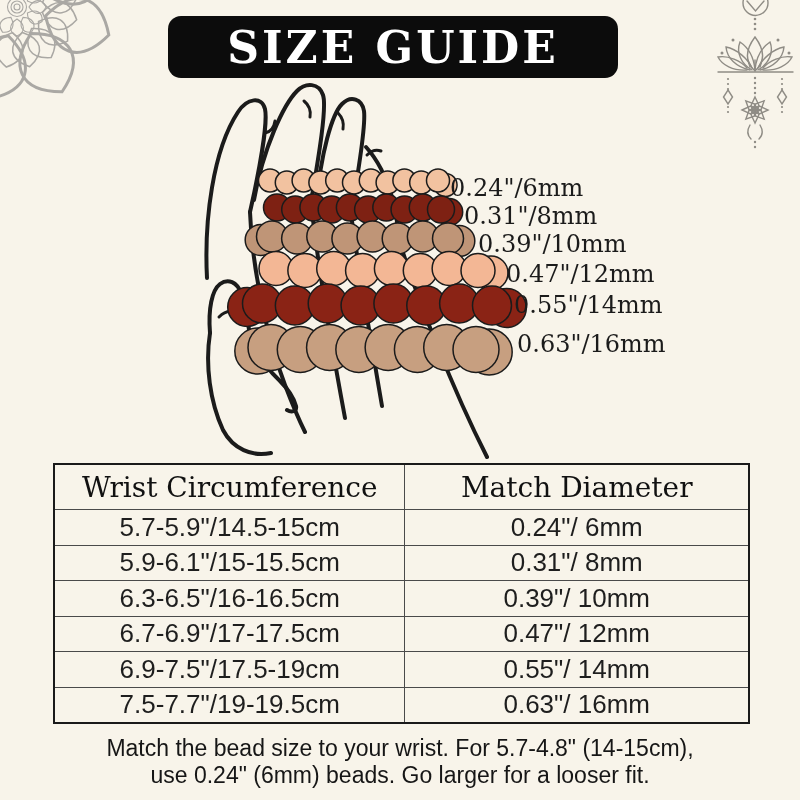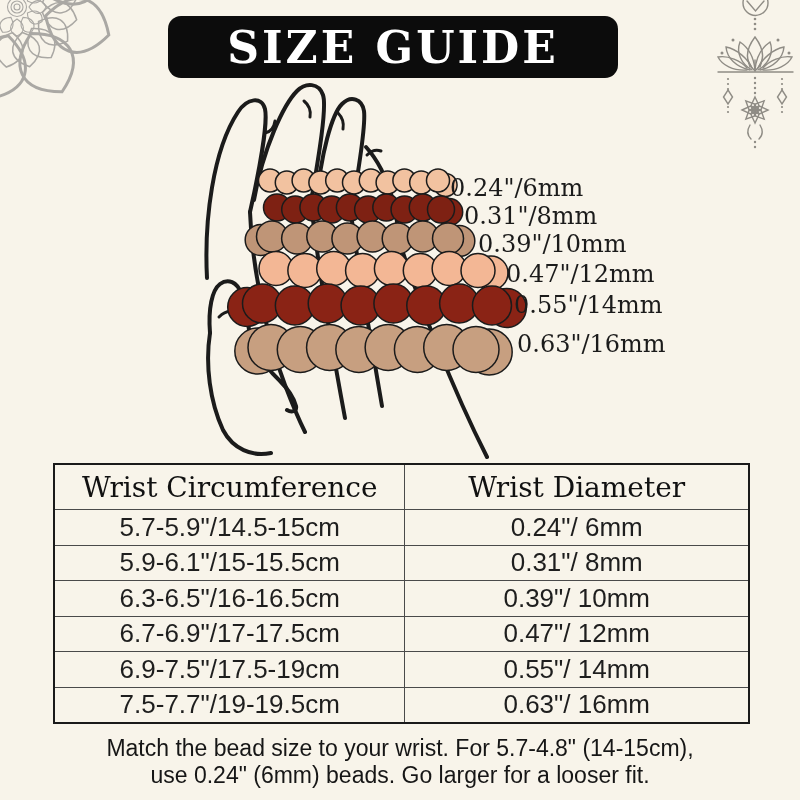--- a/index.html
+++ b/index.html
@@ -258,21 +258,21 @@
   <div class="bead-label bl5">0.63"/16mm</div>
 
   <table class="size-table">
     <colgroup>
         <col style="width:50.5%">
         <col style="width:49.5%">
       </colgroup>
     <thead>
       <tr>
         <th>Wrist Circumference</th>
-        <th>Wrist Diameter</th>
+        <th>Match Diameter</th>
       </tr>
     </thead>
     <tbody>
       <tr>
         <td>5.7-5.9"/14.5-15cm</td>
         <td>0.24"/ 6mm</td>
       </tr>
       <tr>
         <td>5.9-6.1"/15-15.5cm</td>
         <td>0.31"/ 8mm</td>

